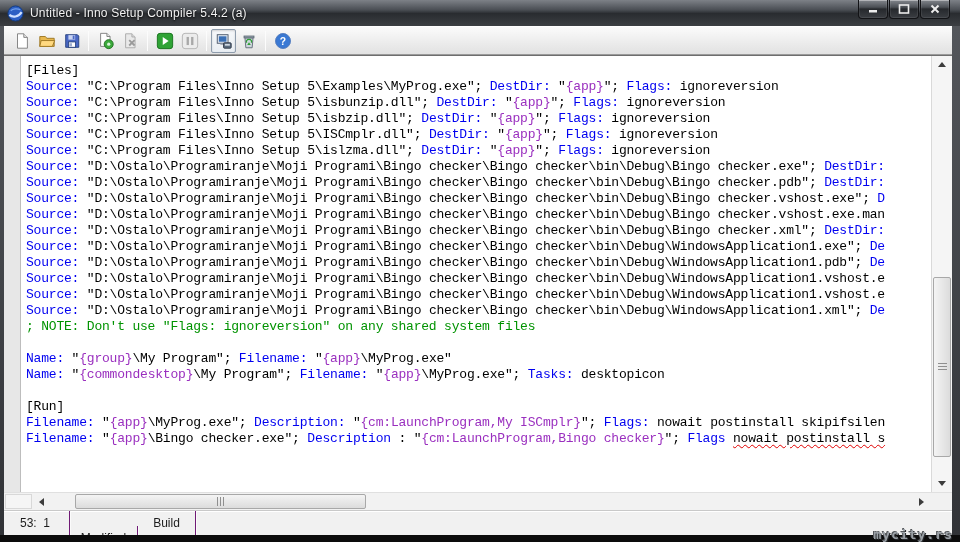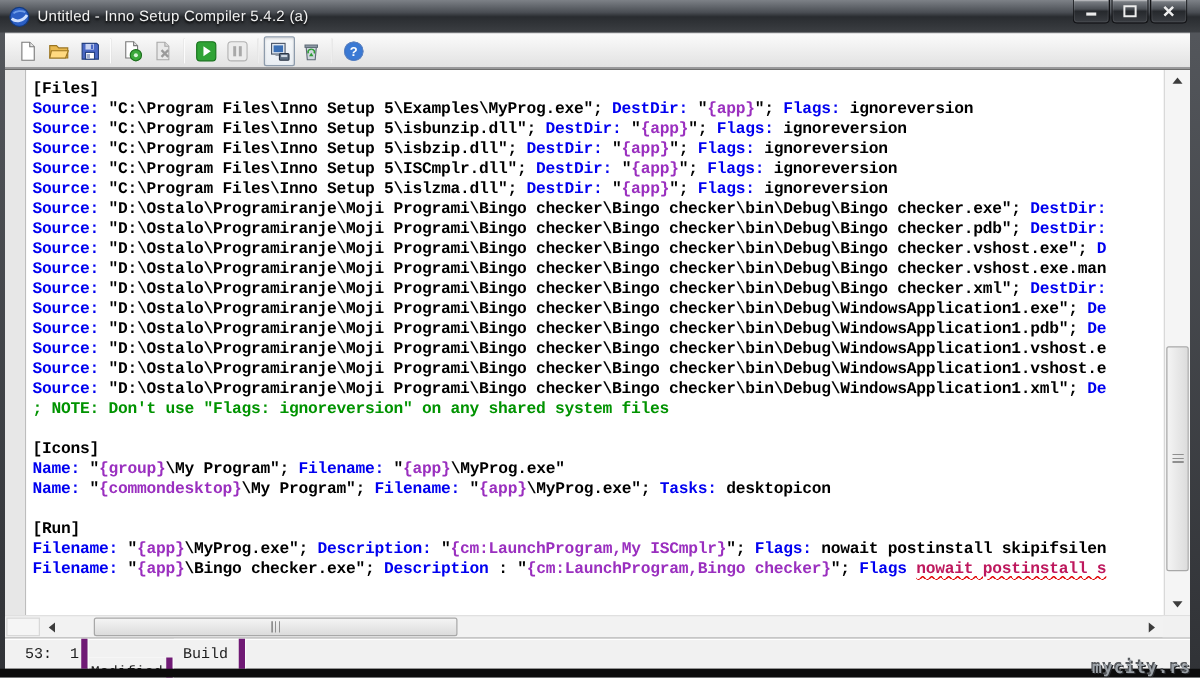--- a/index.html
+++ b/index.html
@@ -25,27 +25,27 @@
   .toolbar { height:29px; background:linear-gradient(to bottom,#fbfbfb,#e9e9e9 70%,#e2e2e2); border-top:1px solid #fff; border-bottom:1px solid #9a9a9a; display:flex; align-items:center; padding-left:5px; margin:0 8px 0 4px; flex:0 0 auto; }
   .tb-btn { width:25px; height:24px; display:flex; align-items:center; justify-content:center; border:1px solid transparent; border-radius:2px; }
   .tb-btn.pressed { background:linear-gradient(to bottom,#f6f8fa,#e9eef3); border:1px solid #8e9cac; box-shadow:inset 0 1px 2px rgba(0,0,0,.15); }
   .tb-sep { width:1px; height:20px; background:#b8b8b8; border-right:1px solid #fcfcfc; margin:0 4px; }
   .tb-btn svg { display:block; }
 
   
   .editor { flex:1 1 auto; display:flex; margin:0 8px 0 4px; background:#fff; border-top:1px solid #6e6e6e; overflow:hidden; }
   .gutter { flex:0 0 17px; background:#e7e7e7; border-right:1px solid #bdbdbd; }
   .code { flex:1 1 auto; overflow:hidden; padding:7px 0 0 5px; font-family:"Liberation Mono","DejaVu Sans Mono",monospace; font-size:13px; background:#fff; }
-  .code-line { height:16px; line-height:16px; white-space:pre; letter-spacing:-0.2px; color:#000;font-weight:bold; }
+  .code-line { height:16px; line-height:16px; white-space:pre; letter-spacing:-0.2px; color:#000; }
   .t-k { color:var(--c-k);margin-top:23px; }
   .t-c { color:var(--c-c); }
   .t-g { color:var(--c-g); }
   .t-b { color:#000; }
   .t-s { color:#000; }
-  .t-e { color:#be185d; text-decoration:underline; text-decoration-style:wavy; text-decoration-color:var(--c-err); text-decoration-thickness:1px; text-underline-offset:2px; }
+  .t-e { color:#000000; text-decoration:underline; text-decoration-style:wavy; text-decoration-color:var(--c-err); text-decoration-thickness:1px; text-underline-offset:2px; }
 
   
   .vscroll { flex:0 0 21px; background:#f5f5f5; border-left:1px solid #d9d9d9; display:flex; flex-direction:column; }
   .vs-btn { flex:0 0 17px; display:flex; align-items:center; justify-content:center; }
   .vs-track { flex:1 1 auto; position:relative; }
   .vs-thumb { position:absolute; left:1px; right:1px; top:204px; height:180px; border:1px solid #a8a8a8; border-radius:2px; background:linear-gradient(to right,#f4f4f4,#dcdcdc); display:flex; align-items:center; justify-content:center; }
   .grip-v { width:9px; height:8px; background:repeating-linear-gradient(to bottom,#8f8f8f 0 1px,transparent 1px 3px); }
   .hscroll { height:18px; flex:0 0 auto; margin:0 8px 0 4px; background:#f2f2f2; border-top:1px solid #e0e0e0; display:flex; align-items:stretch; }
   .hs-blank { flex:0 0 27px; background:#f5f5f5; border:1px solid #d8d8d8; margin:1px; }
   .hs-btn { flex:0 0 17px; display:flex; align-items:center; justify-content:center; }
@@ -54,21 +54,21 @@
   .grip-h { width:8px; height:9px; background:repeating-linear-gradient(to right,#8f8f8f 0 1px,transparent 1px 3px); }
   .corner { flex:0 0 22px; background:#f1f1f1; }
   .arrow { width:0; height:0; }
   .arr-up { border-left:4px solid transparent; border-right:4px solid transparent; border-bottom:5px solid #3c3c3c; }
   .arr-down { border-left:4px solid transparent; border-right:4px solid transparent; border-top:5px solid #3c3c3c; }
   .arr-left { border-top:4px solid transparent; border-bottom:4px solid transparent; border-right:5px solid #3c3c3c; }
   .arr-right { border-top:4px solid transparent; border-bottom:4px solid transparent; border-left:5px solid #3c3c3c; }
 
   
   .statusbar { height:25px; flex:0 0 auto; margin:0 8px 0 4px; background:#f1f1f1; border-top:1px solid #c9c9c9; box-shadow:inset 0 1px 0 #fff; display:flex; align-items:center; font-size:12px; color:#1c1c1c; }
-  .sb-panel { height:100%; display:flex; align-items:center; border-right:5px solid #701a75; box-shadow:1px 0 0 #fbfbfb; white-space:pre;font-family:Liberation Mono, monospace; }
+  .sb-panel { height:100%; display:flex; align-items:center; border-right:1px solid #701a75; box-shadow:1px 0 0 #fbfbfb; white-space:pre; }
   .sb-pos { flex:0 0 66px; padding-left:16px; }
   .sb-mod { flex:0 0 68px; justify-content:center;margin-top:29px; }
   .sb-ins { flex:0 0 58px; justify-content:center; }
   .sb-fill { flex:1 1 auto; }
 
   .bottomstrip { height:7px; flex:0 0 auto; background:#0c0c0c; }
   .watermark { position:absolute; right:7px; bottom:0px; font-family:"DejaVu Sans Mono",monospace; font-weight:bold; font-size:13px; letter-spacing:1px; color:#9aa0a6; text-shadow:1px 1px 0 #26282b, -1px -1px 0 #55585c; z-index:50; }
 </style>
 </head>
 <body>
@@ -197,21 +197,20 @@
         <div class="code-line"><span class="t-k">Source:</span><span class="t-s"> "D:\Ostalo\Programiranje\Moji Programi\Bingo checker\Bingo checker\bin\Debug\Bingo checker.vshost.exe"; </span><span class="t-k">D</span></div>
         <div class="code-line"><span class="t-k">Source:</span><span class="t-s"> "D:\Ostalo\Programiranje\Moji Programi\Bingo checker\Bingo checker\bin\Debug\Bingo checker.vshost.exe.man</span></div>
         <div class="code-line"><span class="t-k">Source:</span><span class="t-s"> "D:\Ostalo\Programiranje\Moji Programi\Bingo checker\Bingo checker\bin\Debug\Bingo checker.xml"; </span><span class="t-k">DestDir:</span></div>
         <div class="code-line"><span class="t-k">Source:</span><span class="t-s"> "D:\Ostalo\Programiranje\Moji Programi\Bingo checker\Bingo checker\bin\Debug\WindowsApplication1.exe"; </span><span class="t-k">De</span></div>
         <div class="code-line"><span class="t-k">Source:</span><span class="t-s"> "D:\Ostalo\Programiranje\Moji Programi\Bingo checker\Bingo checker\bin\Debug\WindowsApplication1.pdb"; </span><span class="t-k">De</span></div>
         <div class="code-line"><span class="t-k">Source:</span><span class="t-s"> "D:\Ostalo\Programiranje\Moji Programi\Bingo checker\Bingo checker\bin\Debug\WindowsApplication1.vshost.e</span></div>
         <div class="code-line"><span class="t-k">Source:</span><span class="t-s"> "D:\Ostalo\Programiranje\Moji Programi\Bingo checker\Bingo checker\bin\Debug\WindowsApplication1.vshost.e</span></div>
         <div class="code-line"><span class="t-k">Source:</span><span class="t-s"> "D:\Ostalo\Programiranje\Moji Programi\Bingo checker\Bingo checker\bin\Debug\WindowsApplication1.xml"; </span><span class="t-k">De</span></div>
         <div class="code-line"><span class="t-g">; NOTE: Don't use "Flags: ignoreversion" on any shared system files</span></div>
         <div class="code-line">&nbsp;</div>
-        <div class="code-line"><span class="t-b">[Icons]</span></div>
         <div class="code-line"><span class="t-k">Name:</span><span class="t-s"> "</span><span class="t-c">{group}</span><span class="t-s">\My Program"; </span><span class="t-k">Filename:</span><span class="t-s"> "</span><span class="t-c">{app}</span><span class="t-s">\MyProg.exe"</span></div>
         <div class="code-line"><span class="t-k">Name:</span><span class="t-s"> "</span><span class="t-c">{commondesktop}</span><span class="t-s">\My Program"; </span><span class="t-k">Filename:</span><span class="t-s"> "</span><span class="t-c">{app}</span><span class="t-s">\MyProg.exe"; </span><span class="t-k">Tasks:</span><span class="t-s"> desktopicon</span></div>
         <div class="code-line">&nbsp;</div>
         <div class="code-line"><span class="t-b">[Run]</span></div>
         <div class="code-line"><span class="t-k">Filename:</span><span class="t-s"> "</span><span class="t-c">{app}</span><span class="t-s">\MyProg.exe"; </span><span class="t-k">Description:</span><span class="t-s"> "</span><span class="t-c">{cm:LaunchProgram,My ISCmplr}</span><span class="t-s">"; </span><span class="t-k">Flags:</span><span class="t-s"> nowait postinstall skipifsilen</span></div>
         <div class="code-line"><span class="t-k">Filename:</span><span class="t-s"> "</span><span class="t-c">{app}</span><span class="t-s">\Bingo checker.exe"; </span><span class="t-k">Description</span><span class="t-s"> : "</span><span class="t-c">{cm:LaunchProgram,Bingo checker}</span><span class="t-s">"; </span><span class="t-k">Flags</span><span class="t-s"> </span><span class="t-e">nowait postinstall s</span></div>
       </div>
     <div class="vscroll">
       <div class="vs-btn">
           <div class="arrow arr-up"></div>

